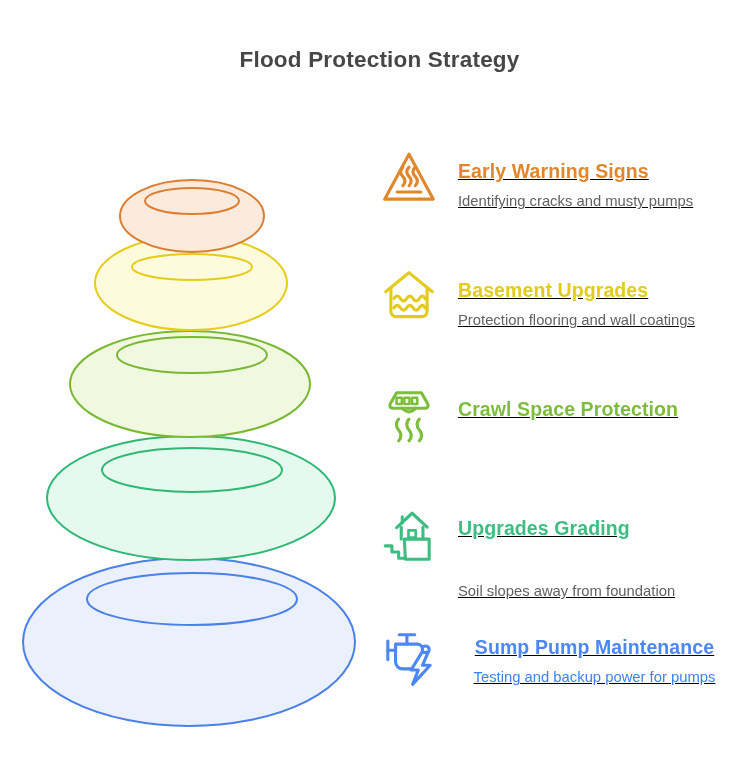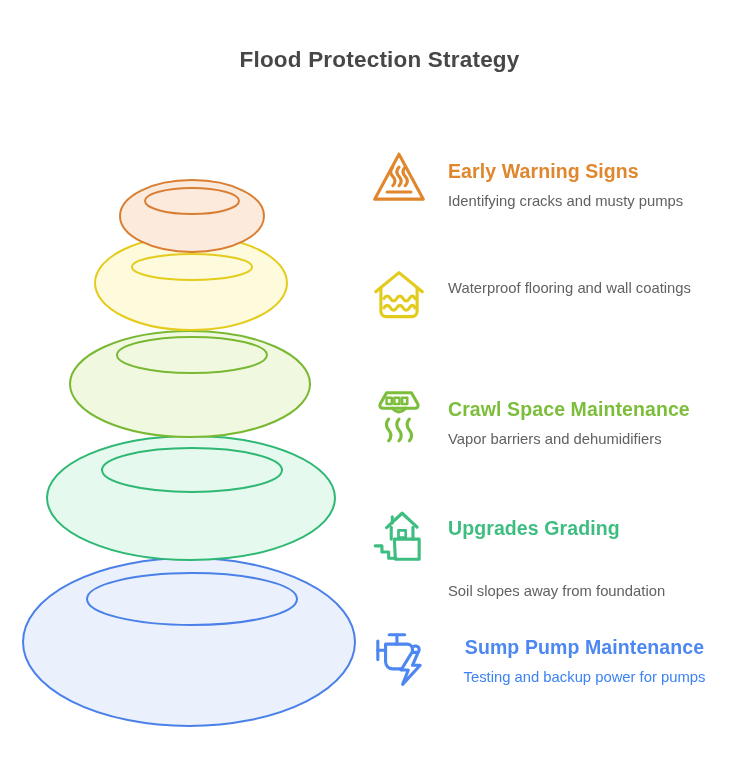--- a/index.html
+++ b/index.html
@@ -7,21 +7,21 @@
     width:735px;height:775px;background:#ffffff;overflow:hidden;position:relative;
     font-family:"Liberation Sans","DejaVu Sans",sans-serif;
   }
   .canvas{position:absolute;inset:0;width:735px;height:600px;background:#ffffff;}
   .page-title{
     position:absolute;top:47px;left:0;width:100%;margin:0;
     text-align:center;transform:translateX(12px);
     font-size:22.5px;font-weight:bold;letter-spacing:.2px;color:#474747;
   }
   #funnel-svg{position:absolute;left:0;top:0;z-index:1;pointer-events:none;}
-  .items{position:absolute;left:371px;top:148px;width:350px;z-index:2;}
+  .items{position:absolute;left:381px;top:148px;width:350px;z-index:2;text-decoration:underline;}
   .item-row{position:relative;height:119px;}
   .item-icon{
     position:absolute;left:0;top:1px;width:56px;height:60px;display:block;
   }
   .item-icon svg{display:block;}
   .item-text{margin-left:77px;padding-top:13px;}
   .item-heading{
     font-size:19.5px;font-weight:bold;line-height:1.1;letter-spacing:.1px;
     color:inherit;margin:0 0 11px 0;white-space:nowrap;
   }
@@ -80,40 +80,40 @@
     <div class="item-row" style="color: rgb(226, 203, 26);">
       <span class="item-icon">
         <svg width="56" height="60" viewBox="0 0 54 58" fill="none" stroke="currentColor" stroke-width="3" stroke-linecap="round" stroke-linejoin="round">
           <path d="M4.5 23 L27 4.5 L49.5 23"></path>
           <path d="M9.5 19 V42 a5 5 0 0 0 5 5 H39.5 a5 5 0 0 0 5 -5 V19"></path>
           <path d="M12.5 29.5 c2 -3.2 4.3 -3.2 6.2 0 c1.9 3.2 4.2 3.2 6.1 0 c1.9 -3.2 4.2 -3.2 6.1 0 c1.9 3.2 4.2 3.2 6.1 0 c1.9 -3.2 4 -3.2 5.5 0"></path>
           <path d="M12.5 38.5 c2 -3.2 4.3 -3.2 6.2 0 c1.9 3.2 4.2 3.2 6.1 0 c1.9 -3.2 4.2 -3.2 6.1 0 c1.9 3.2 4.2 3.2 6.1 0 c1.9 -3.2 4 -3.2 5.5 0"></path>
         </svg>
       </span>
       <div class="item-text">
-        <div class="item-desc" style="color: rgb(97, 97, 97);">Waterproof flooring and wall coatings</div>
+        <div class="item-heading">Basement Upgrades</div>
+        <div class="item-desc" style="color: rgb(97, 97, 97);">Protection flooring and wall coatings</div>
       </div>
     </div>
 
     <div class="item-row" style="color: rgb(124, 190, 59);">
       <span class="item-icon">
         <svg width="56" height="60" viewBox="0 0 54 58" fill="none" stroke="currentColor" stroke-width="3" stroke-linecap="round" stroke-linejoin="round">
           <path d="M15 5.5 H39 L45.2 16.5 Q46.5 20.5 42 20.5 H12 Q7.5 20.5 8.8 16.5 Z"></path>
           <rect x="15" y="10.5" width="5" height="6" stroke-width="2.4"></rect>
           <rect x="22.5" y="10.5" width="5" height="6" stroke-width="2.4"></rect>
           <rect x="30" y="10.5" width="5" height="6" stroke-width="2.4"></rect>
           <path d="M20.5 20.5 Q27 27.5 33.5 20.5"></path>
           <path d="M17 31 c-3 3.5 -3 7 0 10.5 c3 3.5 3 7 0 10.5"></path>
           <path d="M27 31 c-3 3.5 -3 7 0 10.5 c3 3.5 3 7 0 10.5"></path>
           <path d="M37 31 c-3 3.5 -3 7 0 10.5 c3 3.5 3 7 0 10.5"></path>
         </svg>
       </span>
       <div class="item-text">
-        <div class="item-heading">Crawl Space Maintenance</div>
-        <div class="item-desc" style="color: rgb(97, 97, 97);">Vapor barriers and dehumidifiers</div>
+        <div class="item-heading">Crawl Space Protection</div>
       </div>
     </div>
 
     <div class="item-row" style="color: rgb(61, 189, 128);">
       <span class="item-icon">
         <svg width="56" height="60" viewBox="0 0 54 58" fill="none" stroke="currentColor" stroke-width="3" stroke-linecap="round" stroke-linejoin="round">
           <path d="M15 21 L30 7 L44.5 20.5"></path>
           <path d="M20.5 16.5 V10.5"></path>
           <path d="M19.5 20.5 V32"></path>
           <path d="M40.5 20.5 V32"></path>

